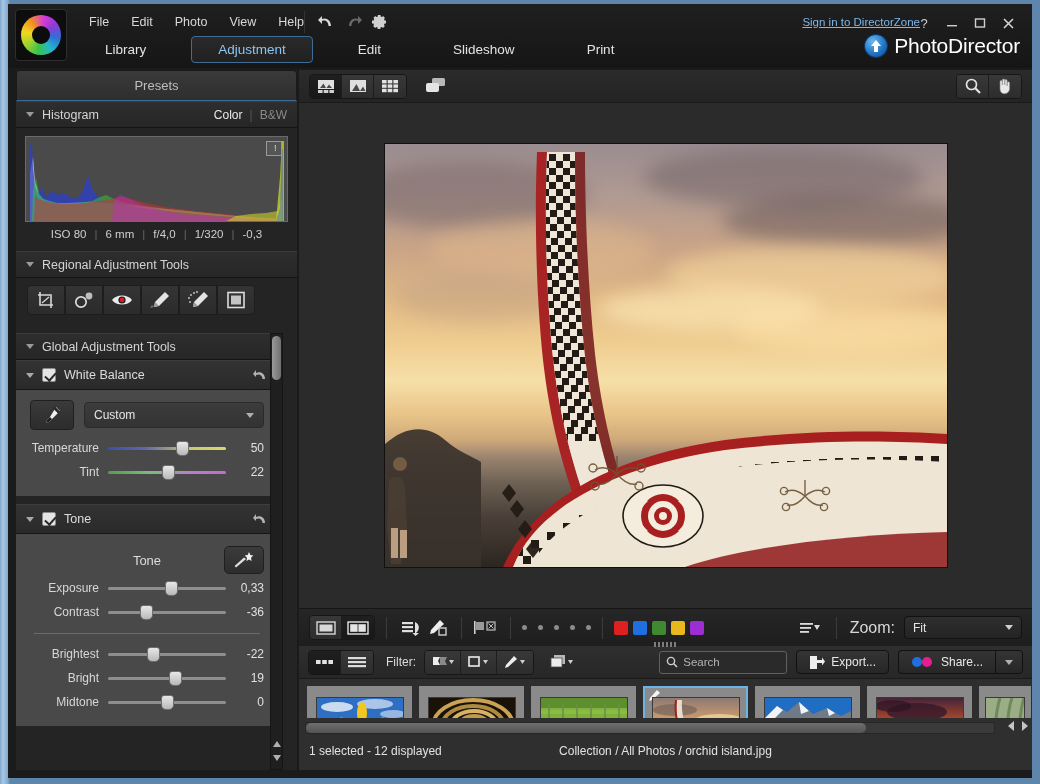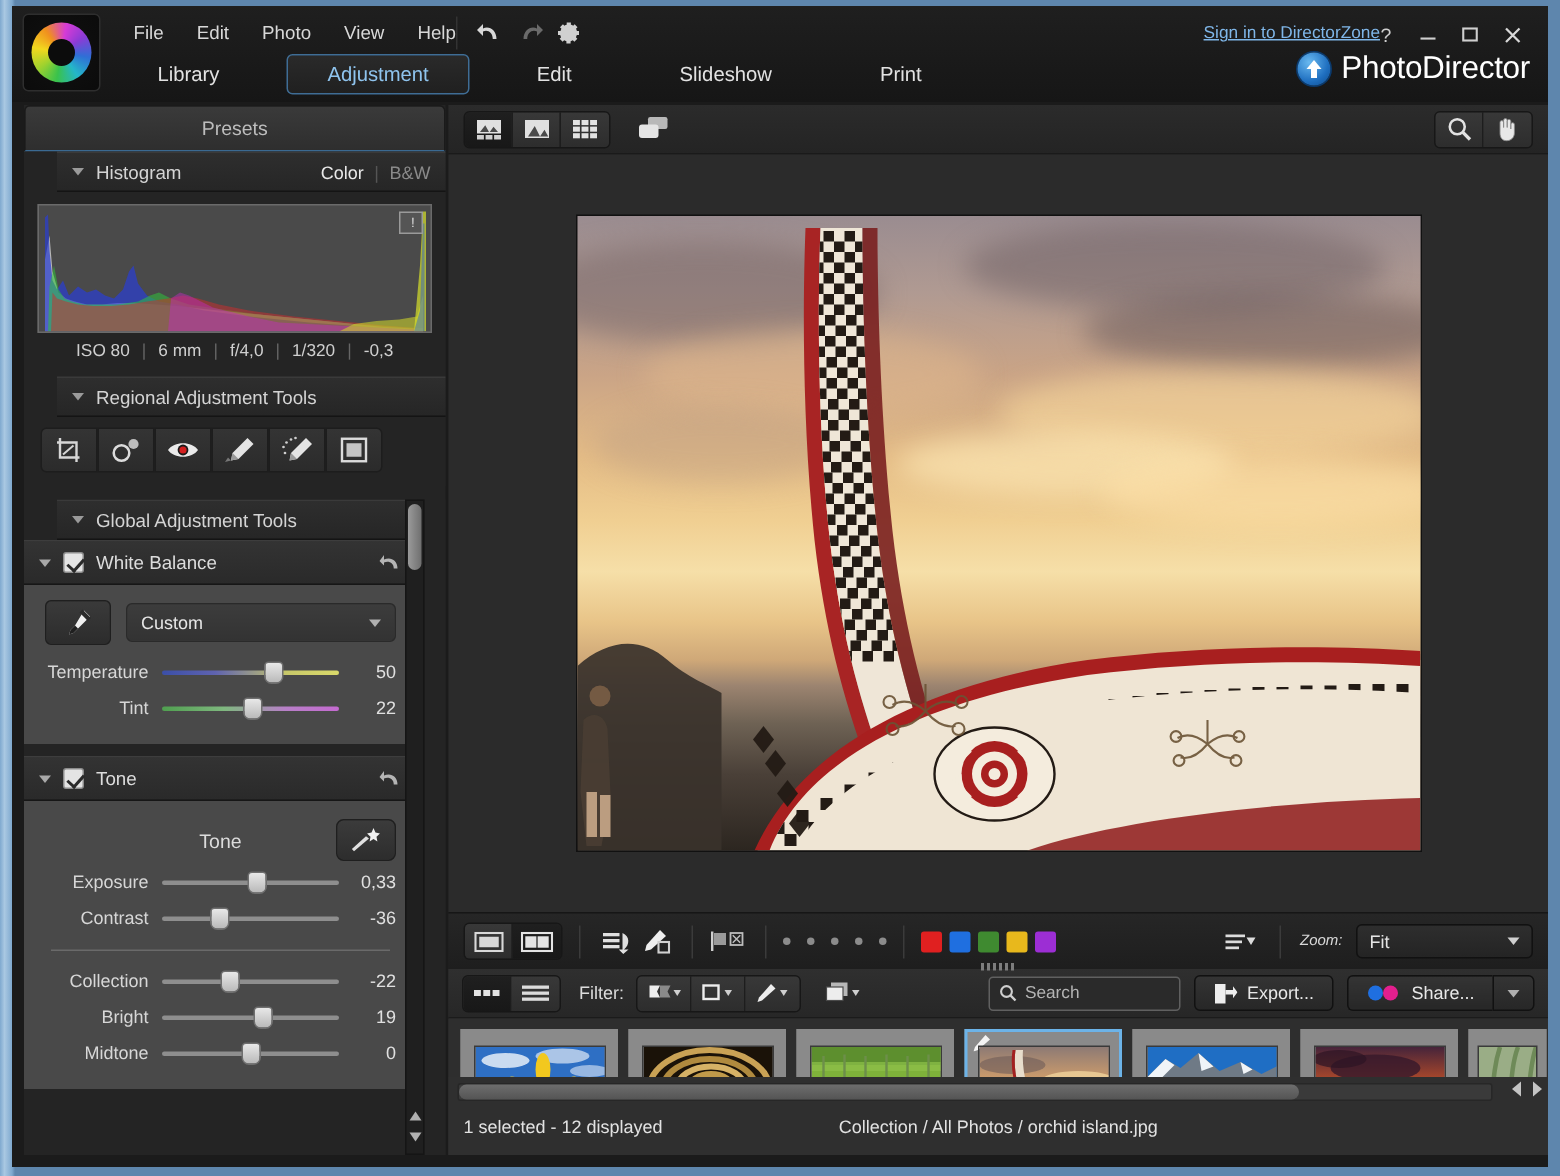--- a/index.html
+++ b/index.html
@@ -108,21 +108,21 @@
   }
   .ptab.active {
     color:#8fc4ee;
     background:linear-gradient(to bottom,#2b2b2b,#242424);
     border:1px solid #3b6a92; border-bottom:1px solid #242424;
   }
   .section-head {
     height:27px; display:flex; align-items:center; padding:0 10px;
     background:linear-gradient(to bottom,#2e2e2e,#262626);
     border-top:1px solid #3a3a3a; border-bottom:1px solid #141414;
-    font-size:12.5px; color:#d4d4d4;margin-left:22px;
+    font-size:12.5px; color:#d4d4d4;
   }
   .caret-down { width:0;height:0;border-left:4.5px solid transparent;border-right:4.5px solid transparent;border-top:5px solid #9a9a9a; margin-right:8px;}
   .caret-v { width:0;height:0;border-left:4px solid transparent;border-right:4px solid transparent;border-top:5px solid #b0b0b0;}
   .hist-modes { margin-left:auto; display:flex; align-items:flex-start; gap:7px; font-size:12px; }
   .hist-modes .sep { color:#555; }
   .hm { cursor:default; }
   .hm.on { color:#e8e8e8; }
   .hm.off { color:#8a8a8a; }
   
   #histogram-body { background:#242424; padding:8px 9px 4px 9px; }
@@ -270,21 +270,21 @@
     display:flex; align-items:center; padding:0 10px; gap:0;
     border-top:1px solid #161616;
   }
   .vsep { width:1px; height:22px; background:#3b3b3b; margin:0 11px; }
   .iconbtn { width:26px; height:24px; display:flex; align-items:center; justify-content:center; cursor:default; }
   .dots { display:flex; gap:11px; align-items:center; }
   .dot { width:5px; height:5px; border-radius:50%; background:#8c8c8c; cursor:default; }
   .swatches { display:flex; gap:5px; }
   .sw { width:14px; height:14px; border-radius:2px; cursor:default; }
   #zoomgroup { margin-left:auto; display:flex; align-items:center; gap:9px; }
-  #zoomgroup .lab { font-size:10px; color:#d8d8d8;font-style:italic; }
+  #zoomgroup .lab { font-size:16px; color:#d8d8d8; }
   #zoom-dd {
     width:118px; height:23px; border-radius:4px; border:1px solid #111;
     background:linear-gradient(to bottom,#2e2e2e,#242424);
     display:flex; align-items:center; padding:0 8px; font-size:12px; color:#e4e4e4; cursor:default;
   }
   #zoom-dd .caret-v { margin-left:auto; border-top-color:#cfcfcf; }
   
   #filmstrip-area {
     position:absolute; left:0; top:576px; width:733px; height:124px; background:#2a2a2a;
   }
@@ -609,21 +609,21 @@
           <div class="row">
             <div class="lbl">Contrast</div>
             <div class="slider">
               <div class="track"></div>
                   <div class="knob" style="left:27%;"></div>
             </div>
             <div class="val">-36</div>
           </div>
           <div class="divider-line"></div>
           <div class="row">
-            <div class="lbl">Collection</div>
+            <div class="lbl">Brightest</div>
             <div class="slider">
               <div class="track"></div>
                   <div class="knob" style="left:33%;"></div>
             </div>
             <div class="val">-22</div>
           </div>
           <div class="row">
             <div class="lbl">Bright</div>
             <div class="slider">
               <div class="track"></div>

